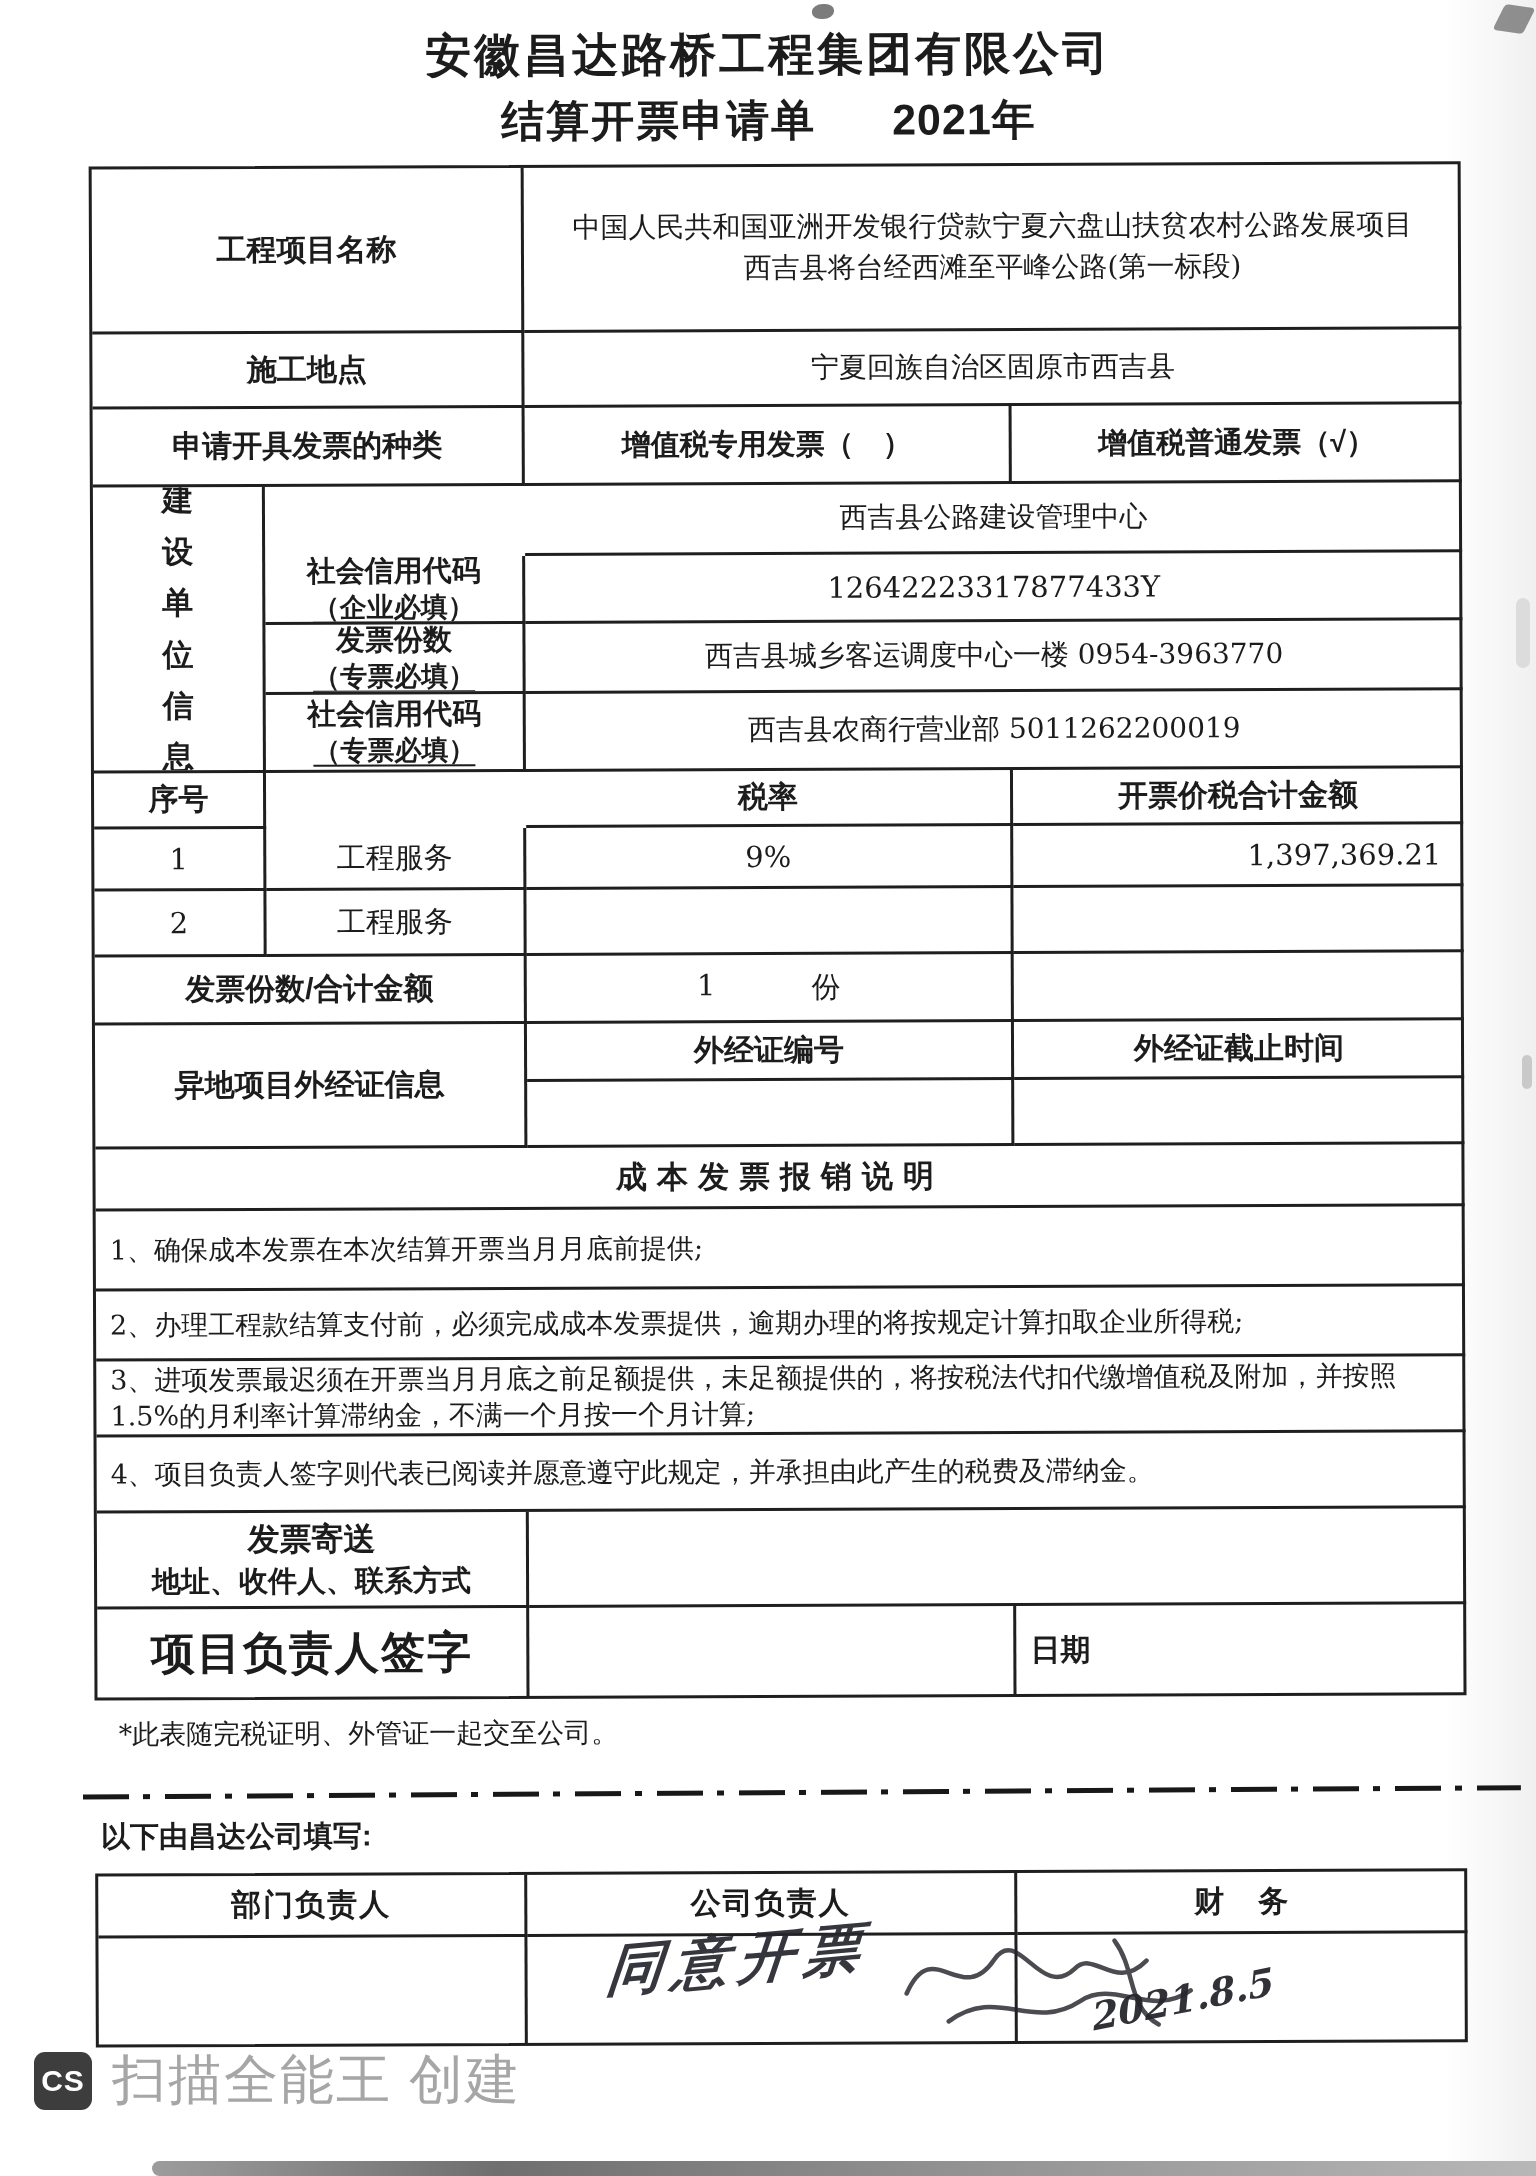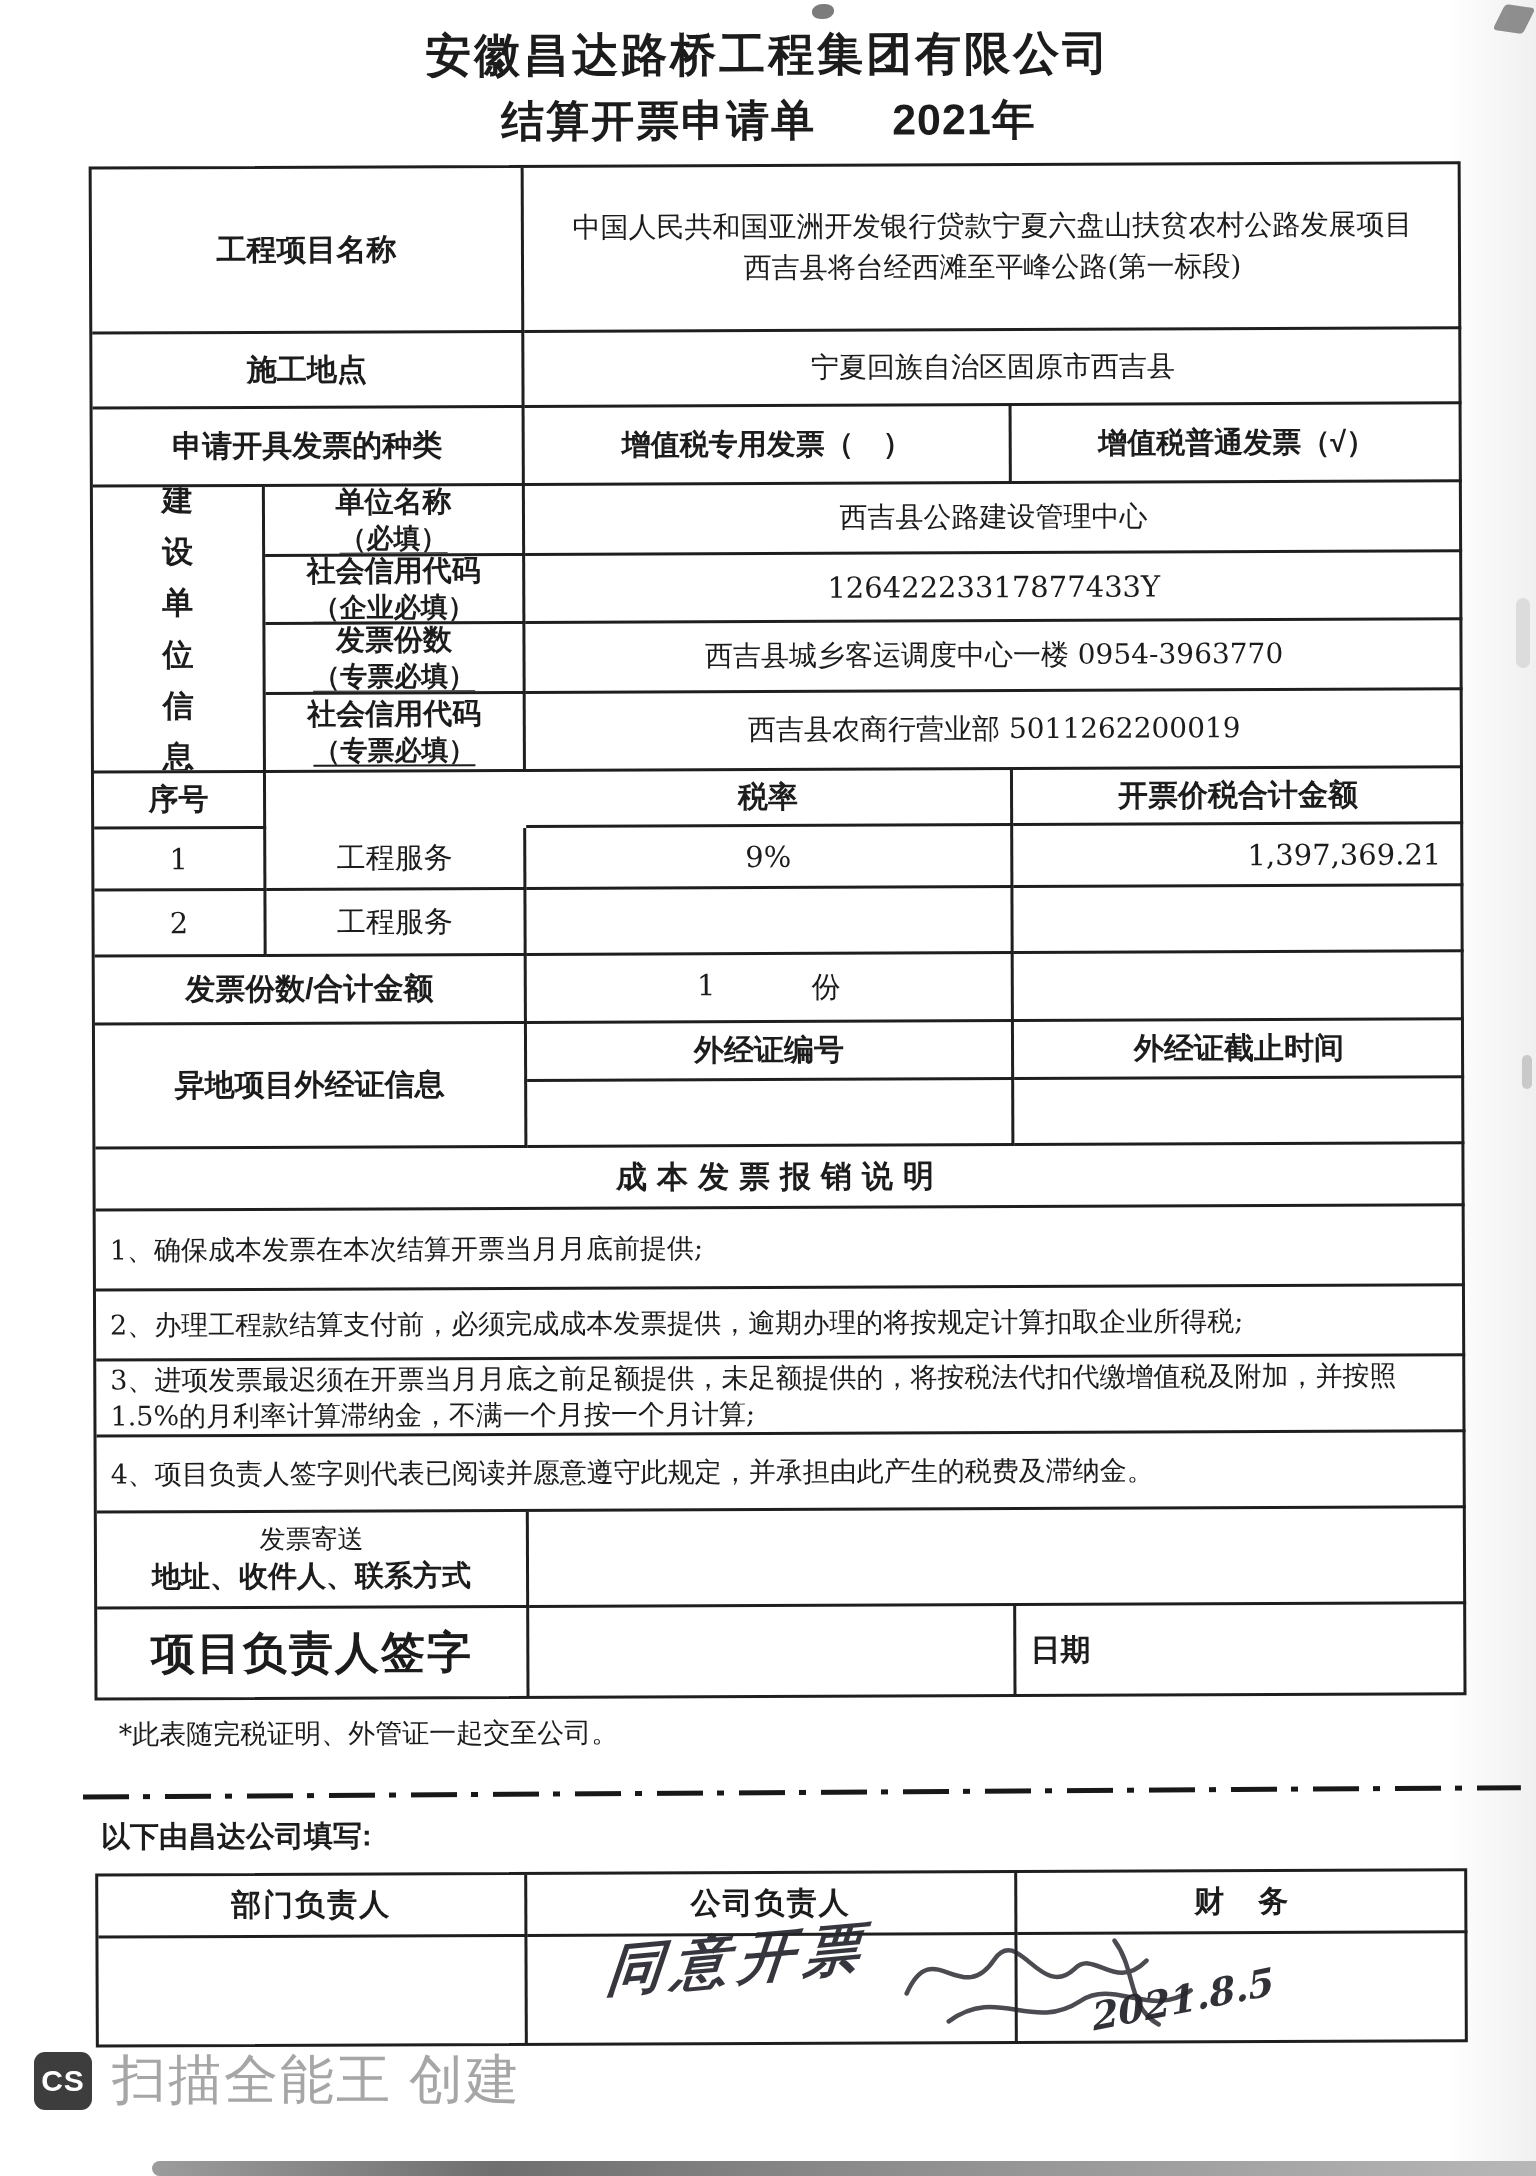--- a/index.html
+++ b/index.html
@@ -35,21 +35,21 @@
   .col{flex-direction:column;}
   .vert{white-space:pre-line;font-size:31px;font-weight:bold;line-height:1.66;}
   .subl{flex-direction:column;line-height:1.3;}
   .sl1{font-weight:bold;font-size:29px;}
   .sl2{font-weight:bold;font-size:27px;text-decoration:underline;text-underline-offset:5px;text-decoration-thickness:2px;}
   .num{font-family:"DejaVu Serif",serif;font-size:29px;}
   .amount{justify-content:flex-end;padding-right:22px;font-family:"DejaVu Serif",serif;font-size:29px;}
   .copies-val{display:flex;gap:96px;font-family:"DejaVu Serif",serif;font-size:29px;}
   .sec-title{font-weight:bold;font-size:31px;letter-spacing:10px;}
   .note{justify-content:flex-start;text-align:left;font-family:"DejaVu Serif",serif;font-size:27px;line-height:1.32;padding:4px 14px;}
-  .mail-l1{font-weight:normal;font-size:26px;}
+  .mail-l1{font-weight:bold;font-size:32px;}
   .mail-l2{font-weight:bold;font-size:29px;}
   .bigsign{font-size:44px;font-weight:bold;letter-spacing:2px;}
   .datecell{justify-content:flex-start;padding-left:14px;font-weight:bold;font-size:30px;}
   
   .footnote{margin:16px 0 0 112px;font-family:"DejaVu Serif",serif;font-size:27px;}
   .dashline{
     margin:40px 0 0 76px;width:1438px;height:5px;transform:rotate(-0.15deg);
     background:repeating-linear-gradient(90deg,#181818 0 46px,transparent 46px 60px,#181818 60px 67px,transparent 67px 82px);
   }
   .caption{margin:20px 0 0 94px;font-weight:bold;font-size:29px;}
@@ -107,24 +107,20 @@
     <div class="c lab-sm" style="grid-area:3/3/4/4">增值税专用发票（　）</div>
     <div class="c lab-sm last" style="grid-area:3/4/4/5">增值税普通发票（√）</div>
 
     <div class="c vert" style="grid-area:4/1/8/2">建
 设
 单
 位
 信
 息</div>
 
-    <div class="c subl" style="grid-area:4/2/5/3">
-      <div class="sl1">单位名称</div>
-      <div class="sl2">（必填）</div>
-    </div>
     <div class="c val last" style="grid-area:4/3/5/5">西吉县公路建设管理中心</div>
 
     <div class="c subl" style="grid-area:5/2/6/3">
       <div class="sl1">社会信用代码</div>
       <div class="sl2">（企业必填）</div>
     </div>
     <div class="c num last" style="grid-area:5/3/6/5">12642223317877433Y</div>
 
     <div class="c subl" style="grid-area:6/2/7/3">
       <div class="sl1">发票份数</div>

